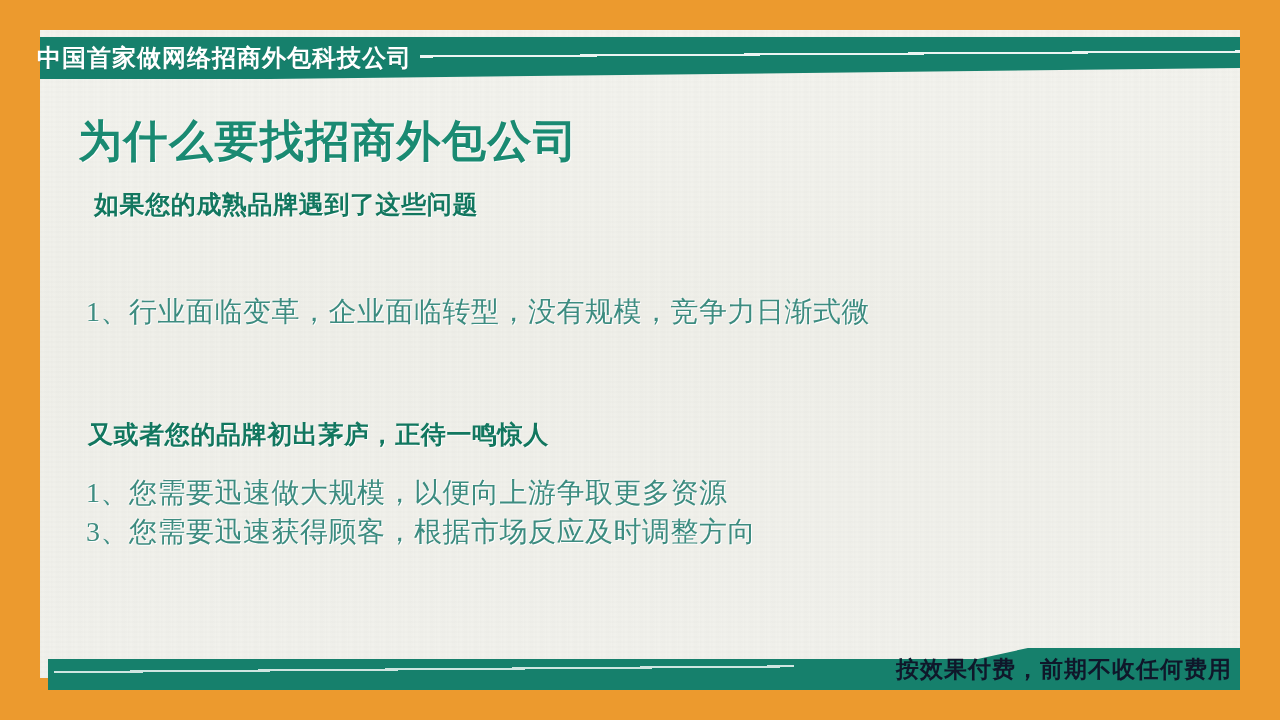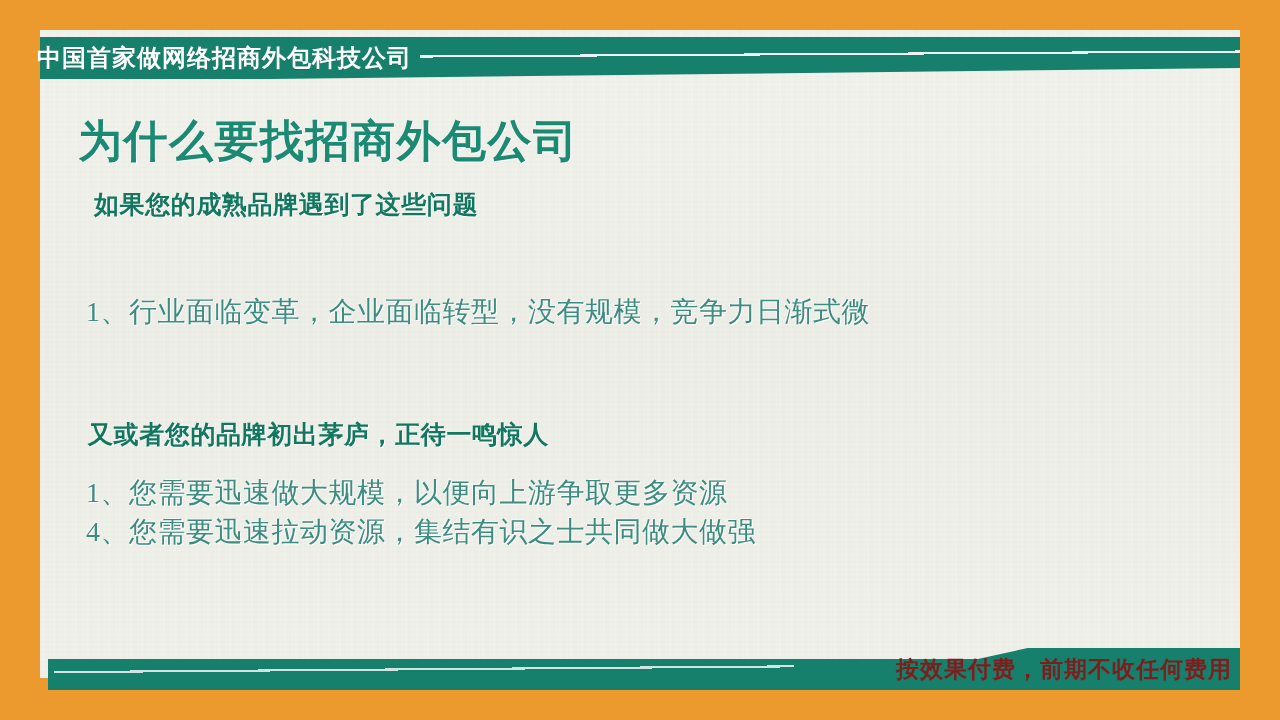--- a/index.html
+++ b/index.html
@@ -187,21 +187,21 @@
     transform: skewY(-0.45deg);
     transform-origin: left top;
   }
 
   #footer-text {
     position: absolute;
     right: 48px;
     top: 653px;
     font-size: 23px;
     font-weight: 700;
-    color: #7f1d1d;
+    color: #0f172a;
     letter-spacing: 1px;
     line-height: 32px;
     white-space: nowrap;
     text-align: center;
   }
 </style>
 </head>
 <body>
 
 <div id="slide">
@@ -217,20 +217,20 @@
   <div class="section-heading" id="heading-1">如果您的成熟品牌遇到了这些问题</div>
 
   <div class="list-block" id="list-1">
     <div class="list-item">1、行业面临变革，企业面临转型，没有规模，竞争力日渐式微</div>
   </div>
 
   <div class="section-heading" id="heading-2">又或者您的品牌初出茅庐，正待一鸣惊人</div>
 
   <div class="list-block" id="list-2">
     <div class="list-item">1、您需要迅速做大规模，以便向上游争取更多资源</div>
-    <div class="list-item">4、您需要迅速拉动资源，集结有识之士共同做大做强</div>
+    <div class="list-item">3、您需要迅速获得顾客，根据市场反应及时调整方向</div>
   </div>
 
   <div id="footer-band"></div>
   <div id="footer-hairline"></div>
   <div id="footer-text">按效果付费，前期不收任何费用</div>
 
 </div>
 
 </body></html>

